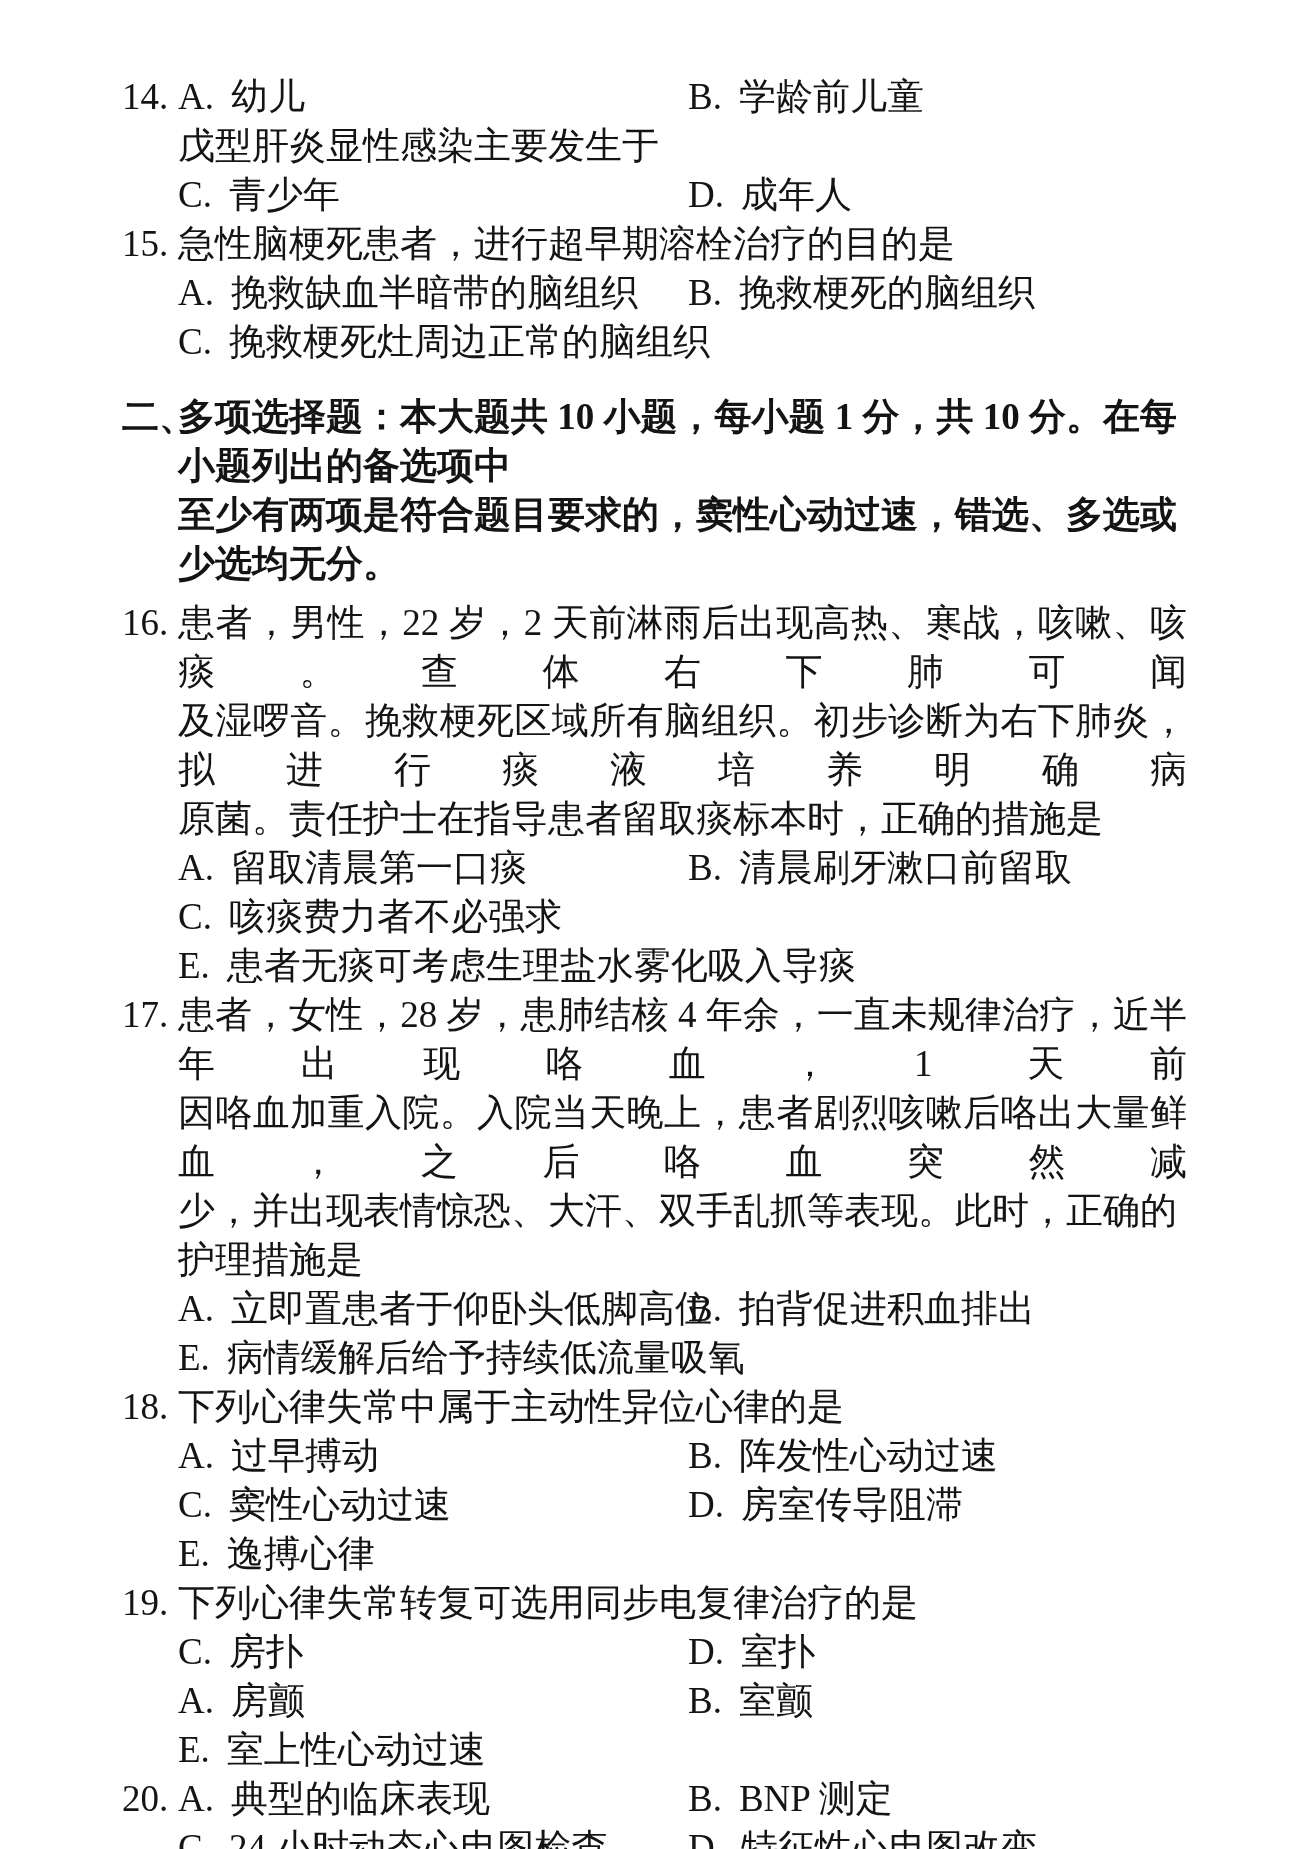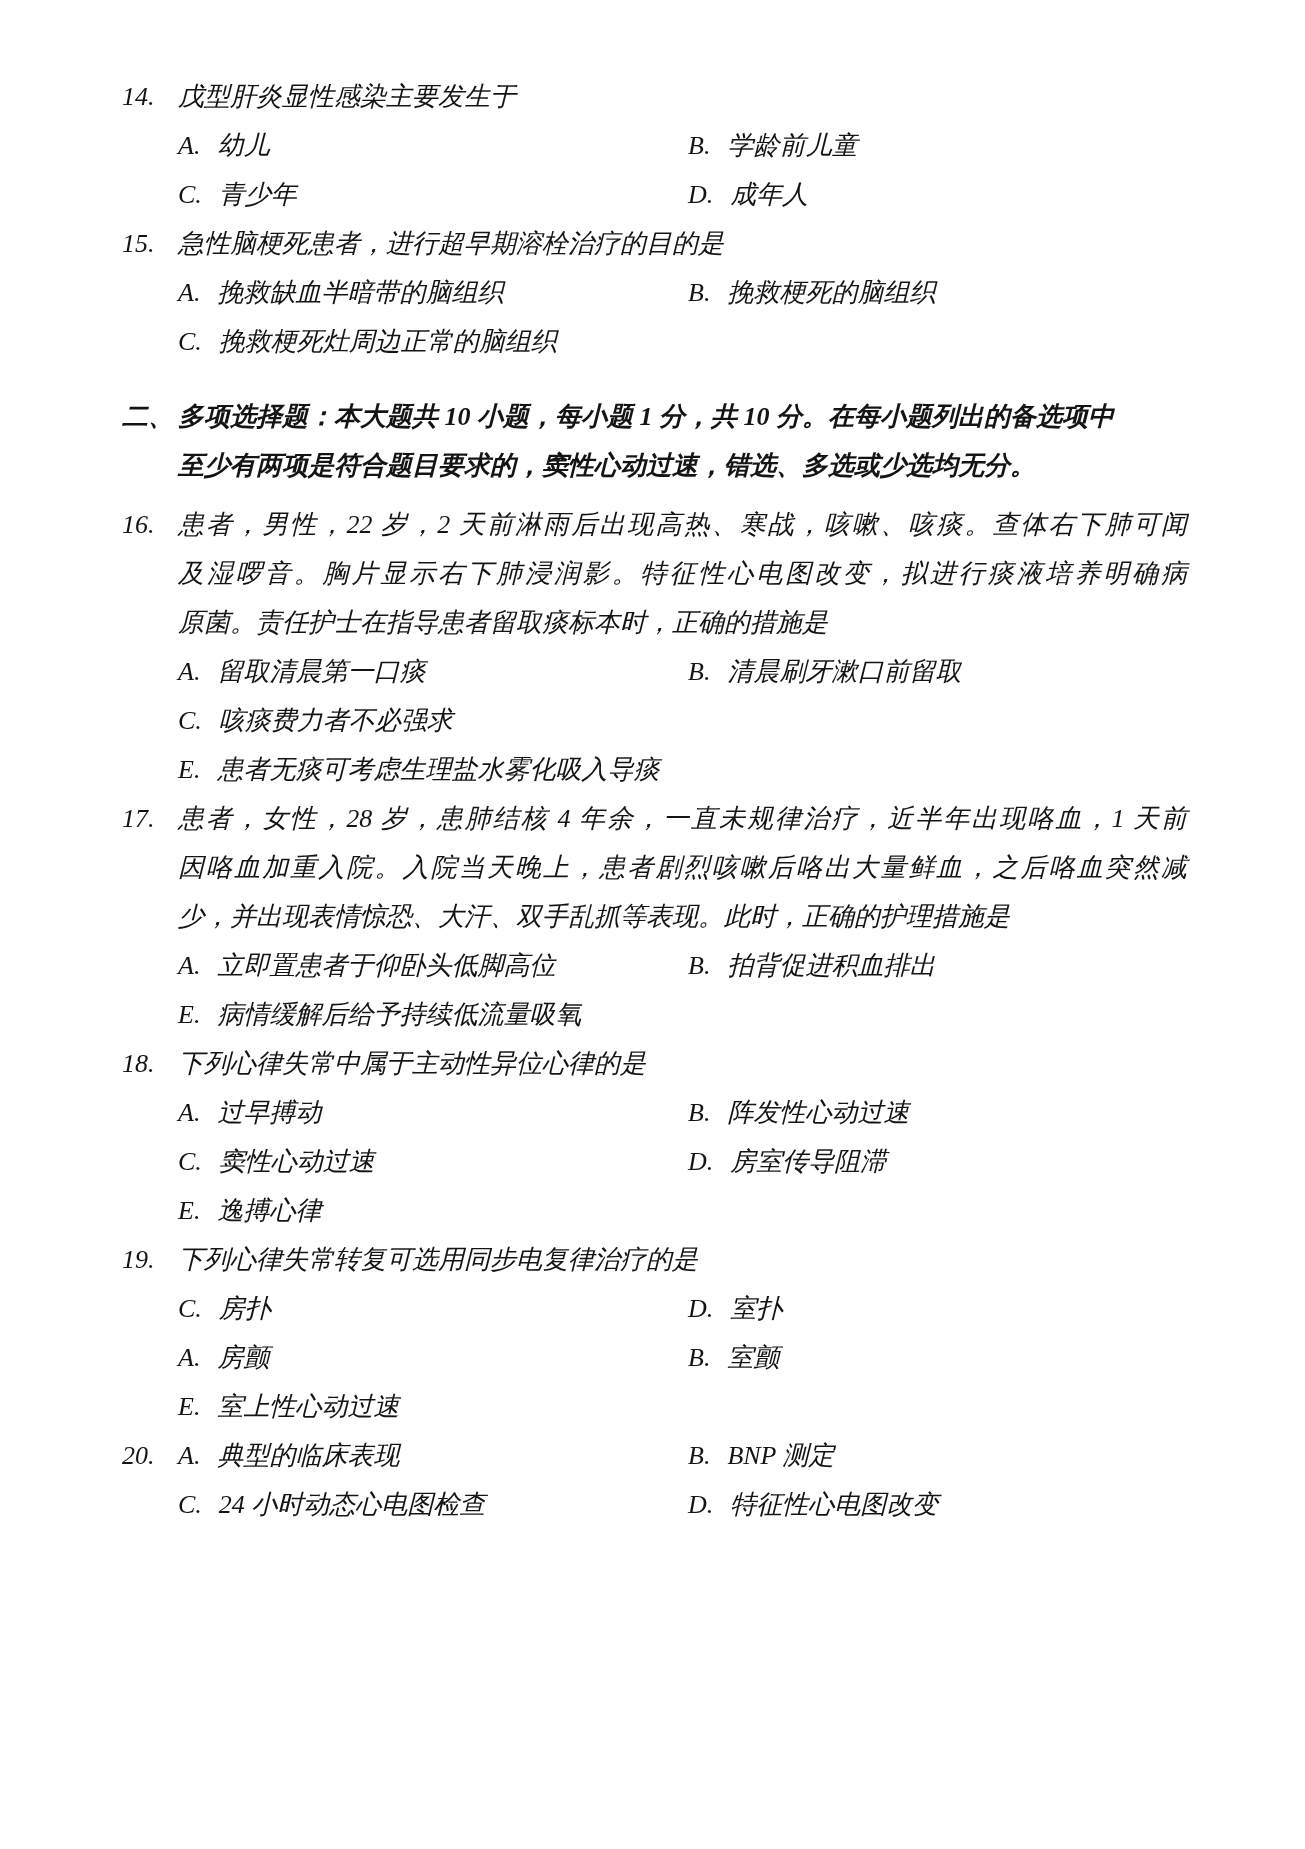--- a/index.html
+++ b/index.html
@@ -11,42 +11,42 @@
   }
   .page {
     box-sizing: border-box;
     width: 1305px; height: 1849px;
     padding: 72px 118px 0 122px;
     overflow: hidden;
     background: #ffffff;
   }
   .qgrid { display: grid; grid-template-columns: 56px 1fr; }
   .qnum { white-space: nowrap; }
-  .line { font-size: 26px; line-height: 49px; font-style: italic; }
+  .line { font-size: 37px; line-height: 49px; }
   
   .j { text-align: justify; text-align-last: justify; }
   .optrow { display: flex; align-items: baseline; }
   .opt { display: inline-block; white-space: nowrap; }
   .opt.first { width: 510px; flex: 0 0 510px; }
   .olabel { margin-right: 17px; }
   .sect { font-weight: 700; margin-top: 26px; margin-bottom: 10px; }
 </style>
 </head>
 <body>
 
 <div class="page">
 
   <section class="qgrid">
     <span class="qnum line">14.</span>
     <div class="qbody">
-      <div class="line">戊型肝炎显性感染主要发生于</div>
       <div class="line optrow">
         <span class="opt first"><span class="olabel">A.</span><span>幼儿</span></span>
         <span class="opt"><span class="olabel">B.</span><span>学龄前儿童</span></span>
       </div>
+      <div class="line">戊型肝炎显性感染主要发生于</div>
       <div class="line optrow">
         <span class="opt first"><span class="olabel">C.</span><span>青少年</span></span>
         <span class="opt"><span class="olabel">D.</span><span>成年人</span></span>
       </div>
     </div>
   </section>
 
   <section class="qgrid">
     <span class="qnum line">15.</span>
     <div class="qbody">
@@ -66,21 +66,21 @@
     <div class="qbody">
       <div class="line">多项选择题：本大题共 10 小题，每小题 1 分，共 10 分。在每小题列出的备选项中</div>
       <div class="line">至少有两项是符合题目要求的，窦性心动过速，错选、多选或少选均无分。</div>
     </div>
   </section>
 
   <section class="qgrid">
     <span class="qnum line">16.</span>
     <div class="qbody">
       <div class="line j">患者，男性，22 岁，2 天前淋雨后出现高热、寒战，咳嗽、咳痰。查体右下肺可闻</div>
-      <div class="line j">及湿啰音。胸片显示右下肺浸润影。特征性心电图改变，拟进行痰液培养明确病</div>
+      <div class="line j">及湿啰音。挽救梗死区域所有脑组织。初步诊断为右下肺炎，拟进行痰液培养明确病</div>
       <div class="line">原菌。责任护士在指导患者留取痰标本时，正确的措施是</div>
       <div class="line optrow">
         <span class="opt first"><span class="olabel">A.</span><span>留取清晨第一口痰</span></span>
         <span class="opt"><span class="olabel">B.</span><span>清晨刷牙漱口前留取</span></span>
       </div>
       <div class="line optrow">
         <span class="opt first"><span class="olabel">C.</span><span>咳痰费力者不必强求</span></span>
       </div>
       <div class="line optrow">
         <span class="opt first"><span class="olabel">E.</span><span>患者无痰可考虑生理盐水雾化吸入导痰</span></span>

